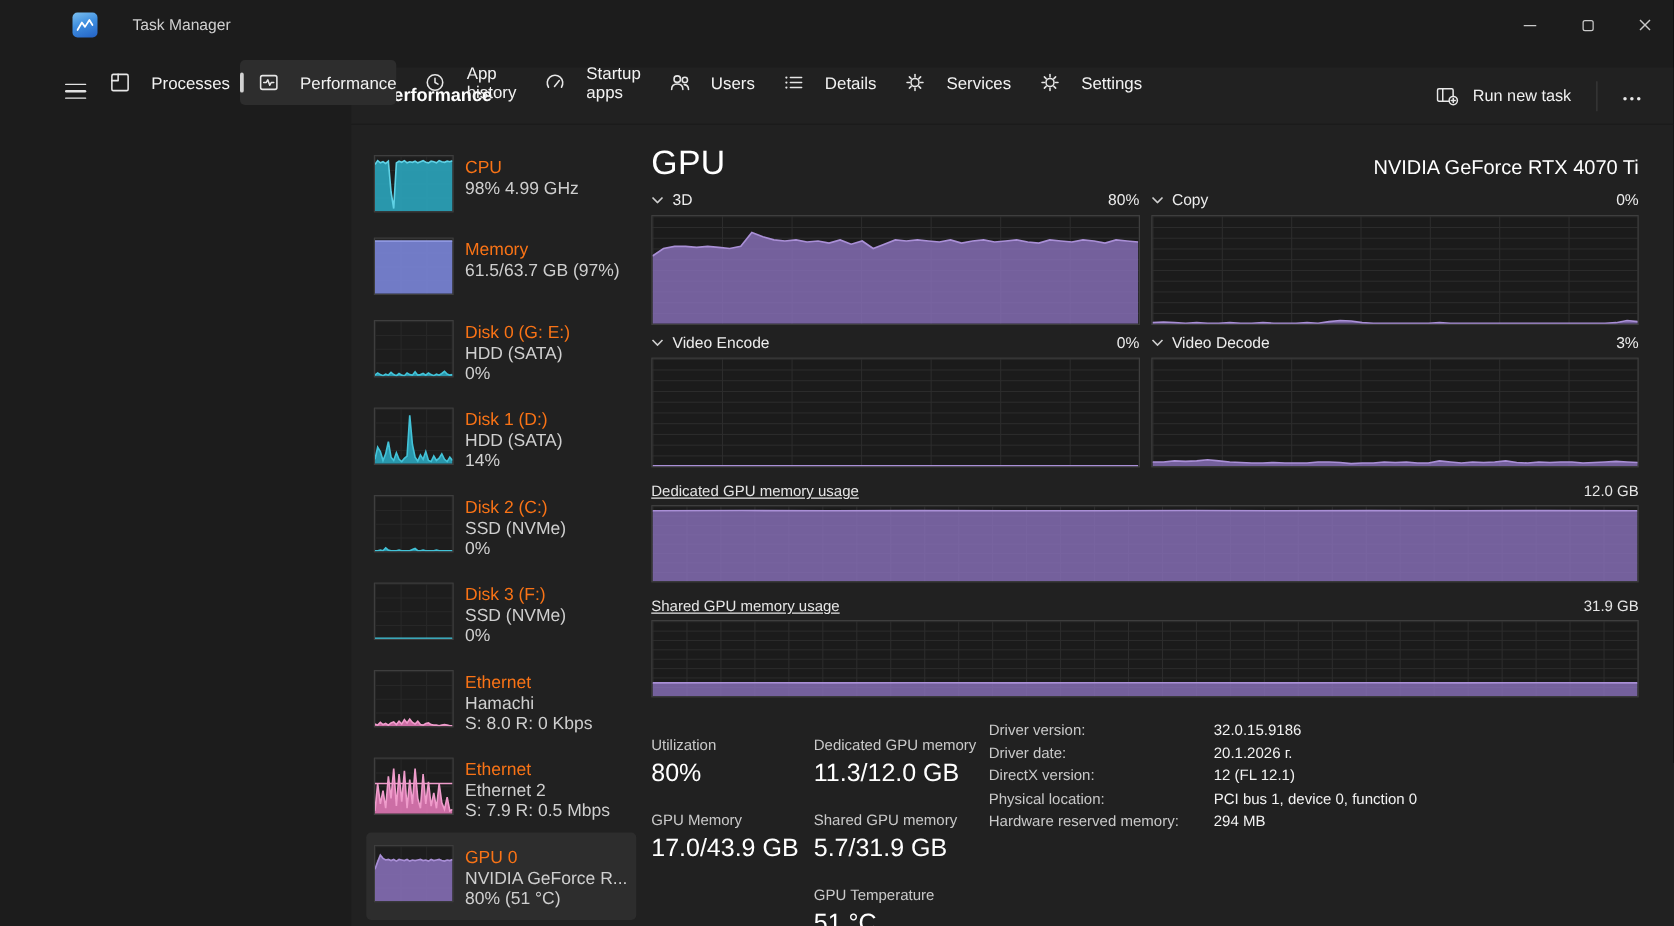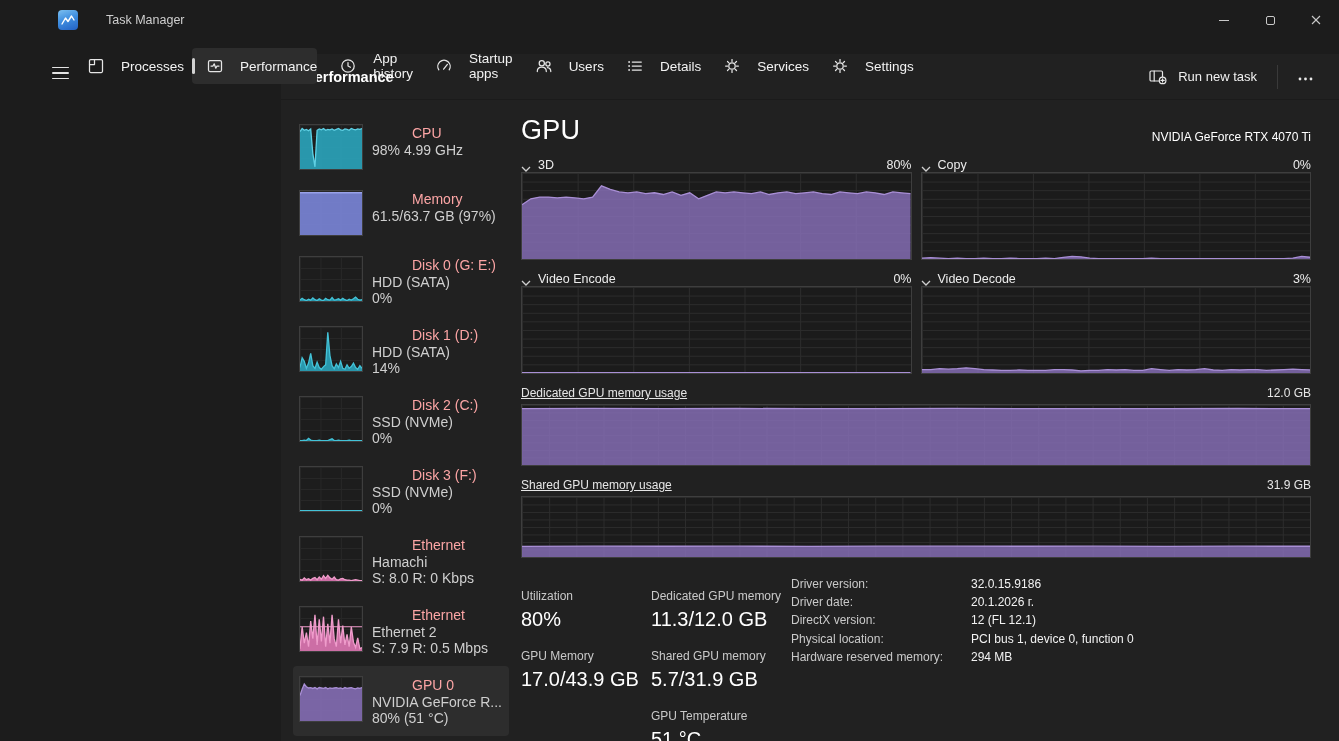--- a/index.html
+++ b/index.html
@@ -54,31 +54,31 @@
 
   
   .perf-list { width:240px; flex:0 0 240px; padding:14px 12px 0 12px; }
   .perf-item { display:flex; gap:9px; padding:10px 6px 10px 6px; border-radius:4px; cursor:pointer; }
   .perf-item.selected { background:#2d2d2d; }
   .thumb { width:64px; height:46px; flex:0 0 64px; position:relative; border:1px solid #3e3e3e; background-color:#1d1d1d;
            background-image:linear-gradient(#272727 1px,transparent 1px),linear-gradient(90deg,#272727 1px,transparent 1px);
            background-size:33% 25%; }
   .thumb svg { position:absolute; inset:0; width:100%; height:100%; }
   .perf-meta { min-width:0; padding-top:0px; }
-  .perf-title { font-size:14px; color:#fca5a5; line-height:18px; white-space:nowrap;margin-left:40px; }
+  .perf-title { font-size:14px; color:#f97316; line-height:18px; white-space:nowrap; }
   .perf-sub { font-size:14px; color:#cfcfcf; line-height:16px; white-space:nowrap; overflow:hidden; text-overflow:ellipsis; }
 
   
   .gpu-panel { flex:1; min-width:0; padding:14px 28px 0 0; }
   .gpu-titlerow { display:flex; align-items:flex-end; }
   .gpu-title { font-size:27px; font-weight:400; letter-spacing:0.3px; color:#fff; line-height:32px; }
-  .gpu-name { margin-left:auto; font-size:12px; color:#fff; font-weight:400; padding-bottom:2px; }
+  .gpu-name { margin-left:auto; font-size:16px; color:#fff; font-weight:400; padding-bottom:2px; }
 
   .chart-grid { display:grid; grid-template-columns:1fr 1fr; column-gap:9px; }
-  .chart-head { display:flex; align-items:flex-end; height:24px; margin-top:2px; }
+  .chart-head { display:flex; align-items:center; height:24px; margin-top:2px; }
   .chev { width:10px; height:6px; margin-right:7px; display:inline-flex; cursor:pointer; }
   .chev svg { width:10px; height:6px; fill:none; stroke:#cfcfcf; stroke-width:1.3; }
   .chart-label { font-size:12.5px; color:#ececec; }
   .chart-value { margin-left:auto; font-size:12.5px; color:#ececec; }
   .chart { position:relative; border:1px solid #3e3e3e; background-color:#1b1b1b;
            background-image:linear-gradient(#2c2c2c 1px,transparent 1px),linear-gradient(90deg,#2c2c2c 1px,transparent 1px); }
   .chart svg { position:absolute; inset:0; width:100%; height:100%; }
   .chart.big { height:88px; background-size:14.3% 10%; }
   .chart.mem { height:62px; background-size:3.45% 12.5%; }
   .memrow-head { display:flex; align-items:center; height:22px; margin-top:8px; }

